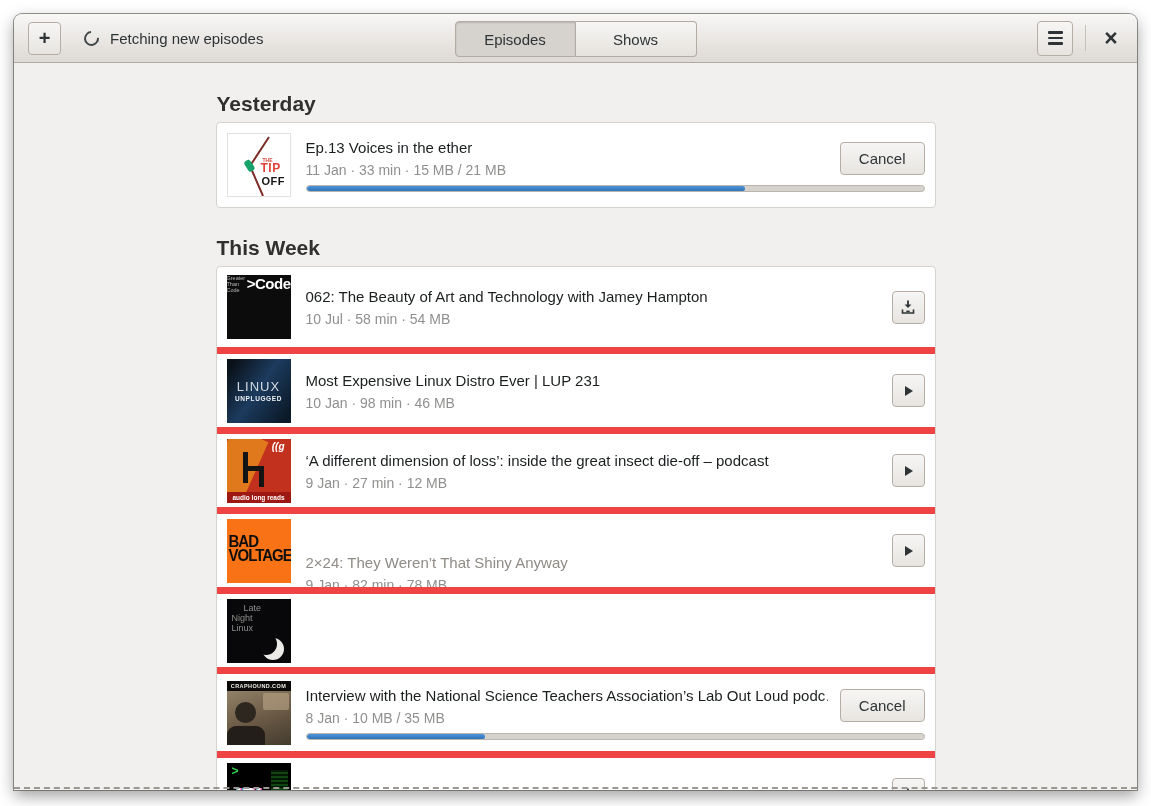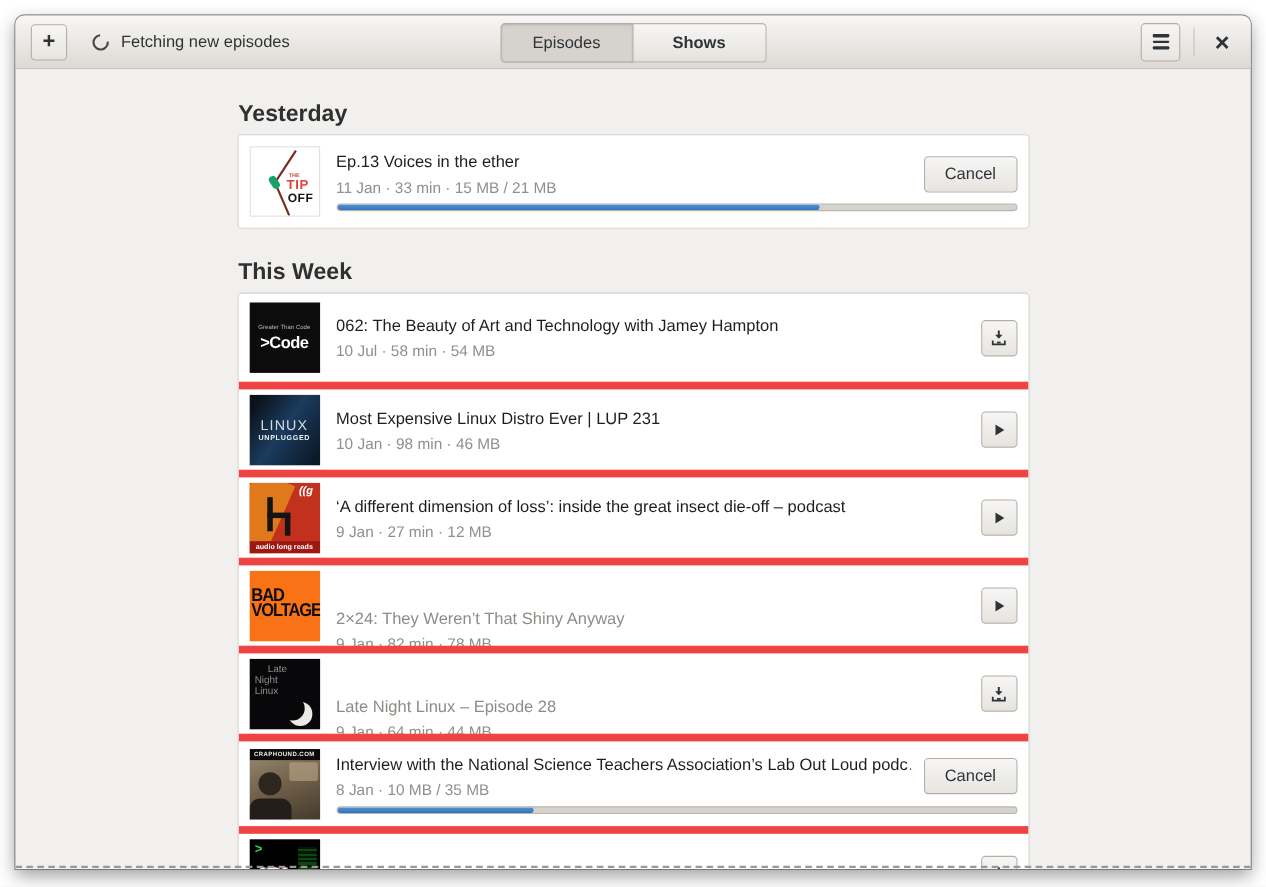--- a/index.html
+++ b/index.html
@@ -54,21 +54,20 @@
   }
   .tab.active {
     background:#d6d2cd;
     box-shadow:inset 0 1px 2px rgba(0,0,0,.14);
     border-radius:4px 0 0 4px;
   }
   .tab.inactive {
     background:linear-gradient(to bottom,#f7f6f5,#e5e2dd);
     border-left:none;
     border-radius:0 4px 4px 0;
-    font-weight:bold;
   }
   .header-right { margin-left:auto; display:flex; align-items:center; }
   .menu-btn {
     width:36px; height:35px;
     display:flex; flex-direction:column; gap:3px;
     align-items:center; justify-content:center;
   }
   .menu-btn .bar { width:15px; height:2.5px; background:#2e3436; border-radius:1px; }
   .v-sep { width:1px; height:26px; background:#c6c2bb; margin:0 9px 0 12px; }
   .close-btn {
@@ -121,21 +120,21 @@
     position:absolute; left:0; right:0; bottom:1px; height:0;
     border-bottom:2px dashed #9b9792;
   }
   
   .art-tipoff { background:#fff; border:1px solid #e4e1dd; }
   .art-tipoff svg { position:absolute; left:0; top:0; }
   .t-the { position:absolute; left:35px; top:23px; font-size:5px; font-weight:bold; color:#d8453d; }
   .t-tip { position:absolute; left:33px; top:27px; font-size:12px; font-weight:bold; color:#e0423a; letter-spacing:.5px; }
   .t-off { position:absolute; left:34px; top:41px; font-size:11px; font-weight:bold; color:#141414; letter-spacing:.5px; }
 
-  .art-gtc { background:#0c0c0c; display:flex; flex-direction:column; align-items:center; justify-content:center; }
+  .art-gtc { background:#0c0c0c; display:flex; flex-direction:row; justify-content:center; }
   .g-small { font-size:5.5px; color:#b9b9b9; margin-bottom:2px; }
   .g-big { font-size:15px; font-weight:bold; color:#ffffff; letter-spacing:-.5px; }
 
   .art-lup { background:linear-gradient(125deg,#0a1119 8%,#1c3b5e 48%,#0b1a29 92%); display:flex; flex-direction:column; align-items:center; justify-content:center; }
   .u1 { font-size:13px; color:#d3dbe2; letter-spacing:1px; }
   .u2 { font-size:6.5px; font-weight:bold; color:#eef2f5; letter-spacing:.6px; margin-top:1px; }
 
   .art-alr { background:#c2301e; }
   .alr-beam { position:absolute; left:-12px; top:-8px; width:38px; height:84px; background:#e0791b; transform:rotate(24deg); }
   .alr-b1 { position:absolute; left:16px; top:13px; width:5px; height:31px; background:#141414; }
@@ -317,36 +316,20 @@
           </div>
         </div>
 
         <div class="row">
           <div class="art art-lnl">
             <span class="lnl-line lnl-1">Late</span>
             <span class="lnl-line lnl-2">Night</span>
             <span class="lnl-line lnl-3">Linux</span>
             <span class="moon"></span>
           </div>
-          <div class="row-main">
-            <div class="row-top">
-              <div class="titles">
-                <div class="ep-title played">Late Night Linux – Episode 28</div>
-                <div class="ep-meta">9 Jan  ·  64 min  ·  44 MB</div>
-              </div>
-              <button class="btn icon-btn">
-                <svg class="icon-svg" width="16" height="16" viewBox="0 0 16 16">
-                  <path d="M8 1.5v6" stroke="#2e3436" stroke-width="1.8" fill="none"></path>
-                  <path d="M4.6 5.4 L8 9 L11.4 5.4 Z" fill="#2e3436"></path>
-                  <path d="M2.5 10.5 v3.5 h11 v-3.5" stroke="#2e3436" stroke-width="1.6" fill="none"></path>
-                  <rect x="6.3" y="11.6" width="3.4" height="1.6" fill="#2e3436"></rect>
-                </svg>
-              </button>
-            </div>
-          </div>
         </div>
 
         <div class="row downloading">
           <div class="art art-ch">
             <span class="ch-sign"></span>
             <span class="ch-head"></span>
             <span class="ch-body"></span>
             <span class="ch-strip">CRAPHOUND.COM</span>
           </div>
           <div class="row-main">

